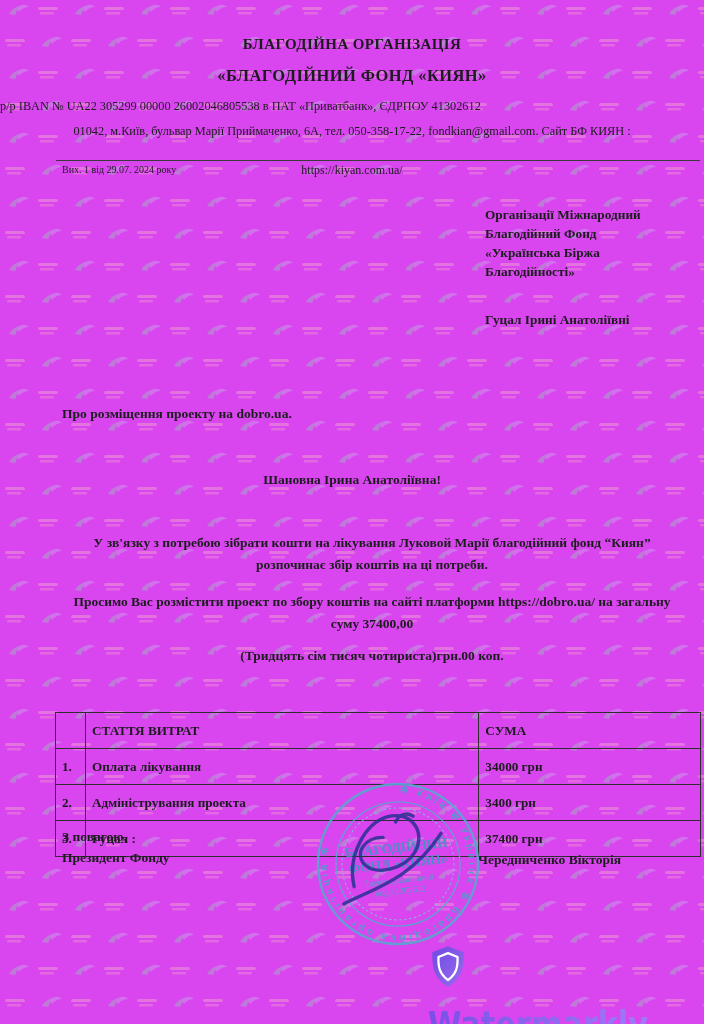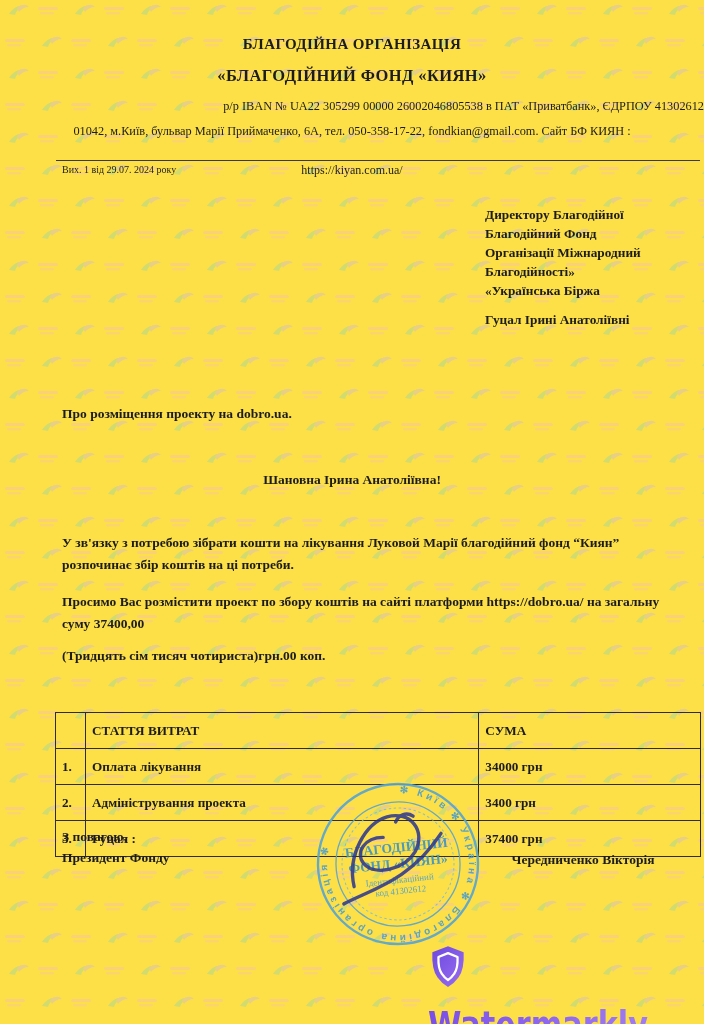--- a/index.html
+++ b/index.html
@@ -1,68 +1,68 @@
 <!DOCTYPE html>
 <html><head>
 <meta charset="utf-8">
 <style>
   * { box-sizing: border-box; }
   html,body { margin:0; padding:0; background:#e8e8e8; }
   .page {
     position:relative; width:704px; height:1024px; margin:0 auto;
-    background:#fde047; overflow:hidden;
+    background:#d946ef; overflow:hidden;
     font-family:"Liberation Serif", serif; color:#1c1c1e;
   }
   
   #wm-layer { position:absolute; inset:0; z-index:0; pointer-events:none; }
   #wm-layer svg { position:absolute; opacity:.38; }
 
   .content { position:absolute; inset:0; z-index:1; }
 
   
   .org-line1 { position:absolute; top:36px; left:0; width:100%; text-align:center;
                font-size:15px; font-weight:bold; letter-spacing:.4px; }
   .org-line2 { position:absolute; top:66px; left:0; width:100%; text-align:center;
                font-size:16.5px; font-weight:bold; letter-spacing:.4px; }
-  .bank-line { position:absolute; top:99px; left:0; width:100%; text-align:right; font-size:12.3px; }
+  .bank-line { position:absolute; top:99px; left:0; width:100%; text-align:left; font-size:12.3px; }
   .addr-line { position:absolute; top:124px; left:0; width:100%; text-align:center; font-size:12.3px; }
   .site-line { position:absolute; top:163px; left:0; width:100%; text-align:center; font-size:12px; }
   .head-rule { position:absolute; top:160px; left:56px; width:644px; border-top:1.6px solid #3a3a3a; }
   .ref-line  { position:absolute; top:164px; left:62px; font-size:10px; }
 
   
   .recipient { position:absolute; top:206px; left:485px; width:200px;
                font-size:13.3px; font-weight:bold; line-height:1.42; }
   .recipient-name { position:absolute; top:312px; left:485px; width:210px;
                font-size:13.3px; font-weight:bold; }
 
   .subject    { position:absolute; top:406px; left:62px; font-size:13.5px; font-weight:bold; }
   .salutation { position:absolute; top:472px; left:0; width:100%; text-align:center;
                 font-size:13.5px; font-weight:bold; }
 
   .para { position:absolute; left:62px; width:620px; font-size:13.5px;
-          font-weight:bold; line-height:1.6; }
+          font-weight:bold; line-height:1.6;text-align:center; }
   .p1 { top:532px; }
   .p2 { top:591px; }
   .p3 { top:645px; }
 
   
   .cost-table { position:absolute; top:712px; left:55px; width:646px;
                 border-collapse:collapse; font-size:13.2px; font-weight:bold; }
   .cost-table td, .cost-table th {
       border:1.6px solid #2e2e2e; padding:1px 6px; text-align:left;
       height:36px; vertical-align:middle; }
   .cost-table .c-num  { width:30px; }
   .cost-table .c-item { width:394px; }
   .cost-table .c-sum  { width:222px; }
 
   
   .closing { position:absolute; top:827px; left:62px; font-size:13.5px;
              font-weight:bold; line-height:1.55; }
-  .sig-name { position:absolute; top:852px; left:478px; width:210px; text-align:center;
+  .sig-name { position:absolute; top:852px; left:478px; width:210px; text-align:left;
               font-size:13.5px; font-weight:bold; }
 
   .stamp-wrap { position:absolute; top:778px; left:312px; width:172px; height:172px;
                 transform:rotate(-6deg); opacity:.92; }
 
   
   .brand { position:absolute; top:944px; left:428px; display:flex;
            align-items:flex-start; gap:10px;flex-direction:column; }
   .brand-text { font-family:"DejaVu Sans", sans-serif; }
 </style>
@@ -2286,25 +2286,24 @@
 
     <div class="org-line1">БЛАГОДІЙНА ОРГАНІЗАЦІЯ</div>
     <div class="org-line2">«БЛАГОДІЙНИЙ ФОНД «КИЯН»</div>
     <div class="bank-line">р/р IBAN № UA22 305299 00000 26002046805538  в ПАТ «Приватбанк», ЄДРПОУ 41302612</div>
     <div class="addr-line">01042, м.Київ, бульвар Марії Приймаченко, 6А, тел. 050-358-17-22, fondkian@gmail.com. Сайт БФ КИЯН :</div>
     <div class="site-line">https://kiyan.com.ua/</div>
     <div class="head-rule"></div>
     <div class="ref-line">Вих. 1  від 29.07. 2024 року</div>
 
     <div class="recipient">
-      <div>Директору Благодійної</div>
+      <div>Організації Міжнародний</div>
       <div>Благодійний Фонд</div>
-      <div>Організації Міжнародний</div>
+      <div>«Українська Біржа</div>
       <div>Благодійності»</div>
-      <div>«Українська Біржа</div>
     </div>
     <div class="recipient-name">Гуцал Ірині Анатоліївні</div>
 
     <div class="subject">Про розміщення проекту на dobro.ua.</div>
     <div class="salutation">Шановна Ірина Анатоліївна!</div>
 
     <div class="para p1">У зв'язку з потребою зібрати кошти на лікування Луковой Марії  благодійний фонд “Киян” розпочинає збір коштів на ці потреби.</div>
     <div class="para p2">Просимо Вас розмістити проект по збору коштів на сайті платформи  https://dobro.ua/  на загальну суму 37400,00</div>
     <div class="para p3">(Тридцять сім тисяч чотириста)грн.00 коп.</div>
 

